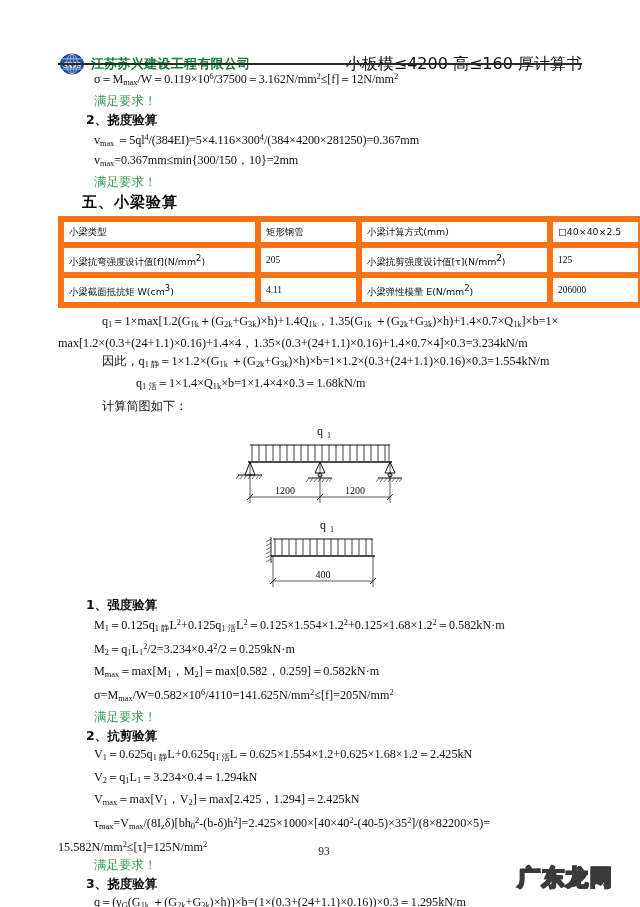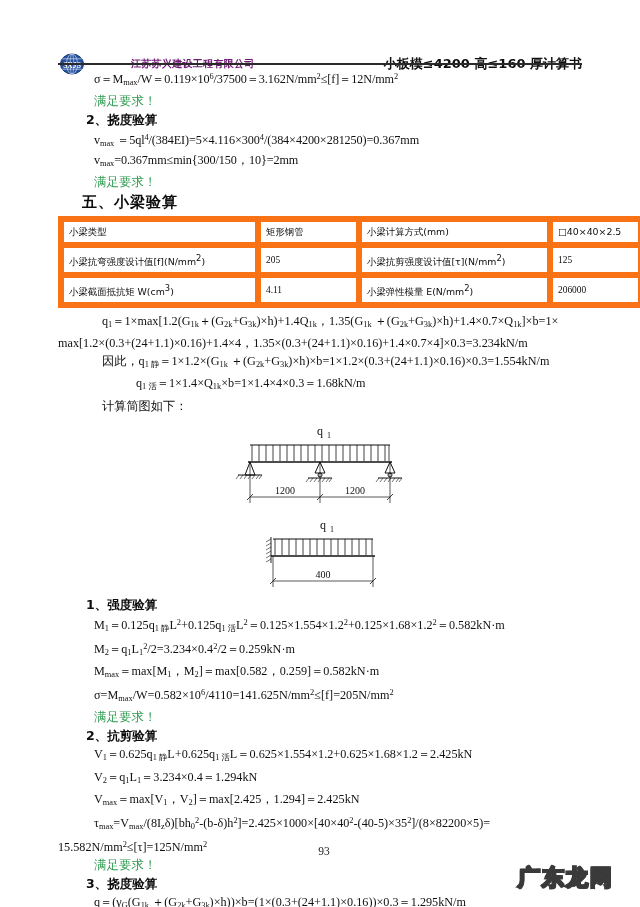--- a/index.html
+++ b/index.html
@@ -37,31 +37,30 @@
   }
   .logo {
     width: 28px;
     height: 22px;
     position: relative;
     flex: 0 0 auto;
   }
   .logo svg { display: block; }
   .company-name {
     font-family: "Liberation Serif", "DejaVu Serif", serif;
-    font-size: 10px;
+    font-size: 13px;
     font-weight: bold;
-    color: #701a75;
+    color: #15803d;
     letter-spacing: 0.3px;
     white-space: nowrap;
-    margin-left: 40px;
   }
   .doc-title {
     font-family: "Liberation Serif", "DejaVu Serif", serif;
-    font-size: 13px;
-    font-weight: bold;
+    font-size: 16px;
+    font-weight: normal;
     color: #0f0f0f;
     white-space: nowrap;
   }
   .header-rule {
     position: absolute;
     left: 58px;
     top: 63px;
     width: 524px;
     height: 0;
     border-top: 2px solid #2a2a2a;

